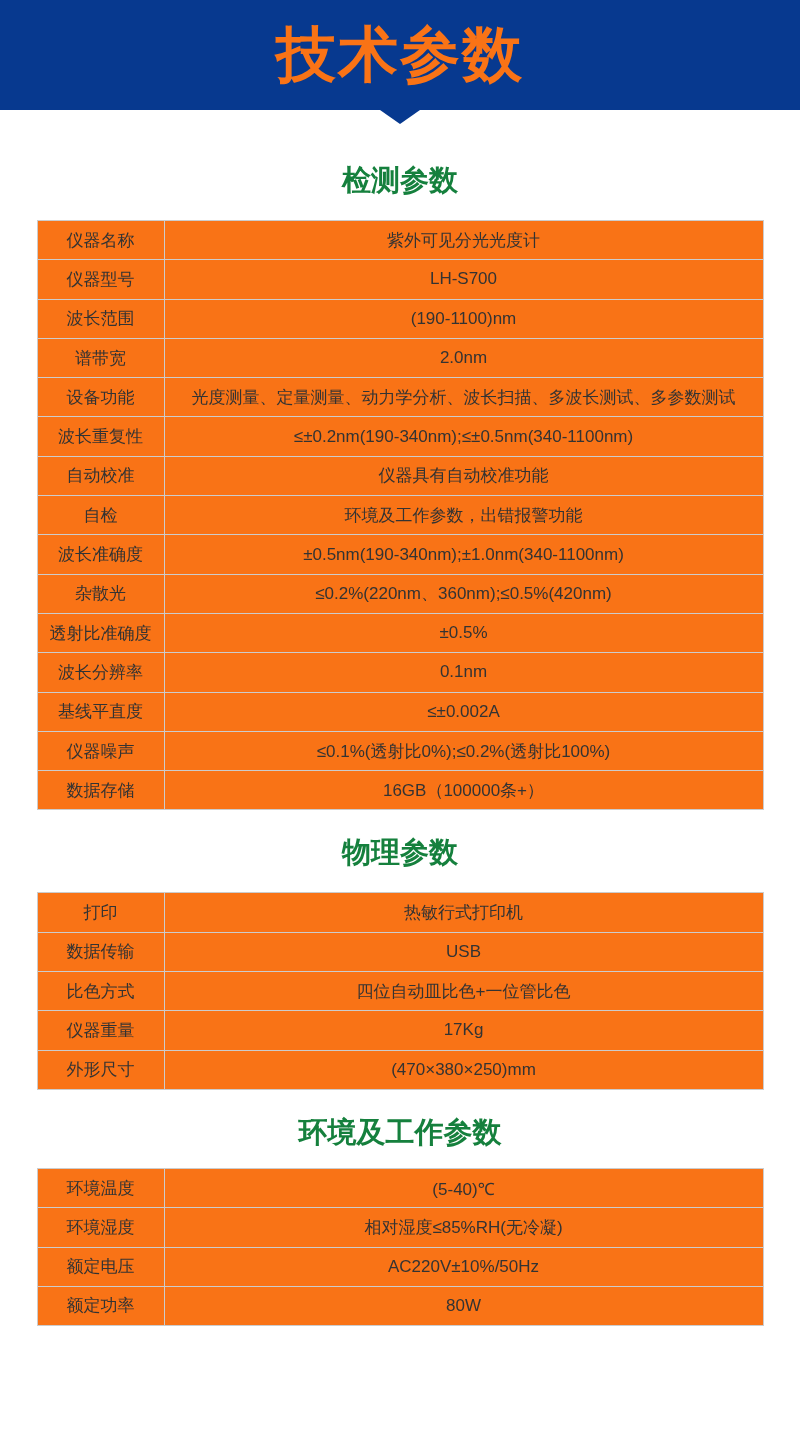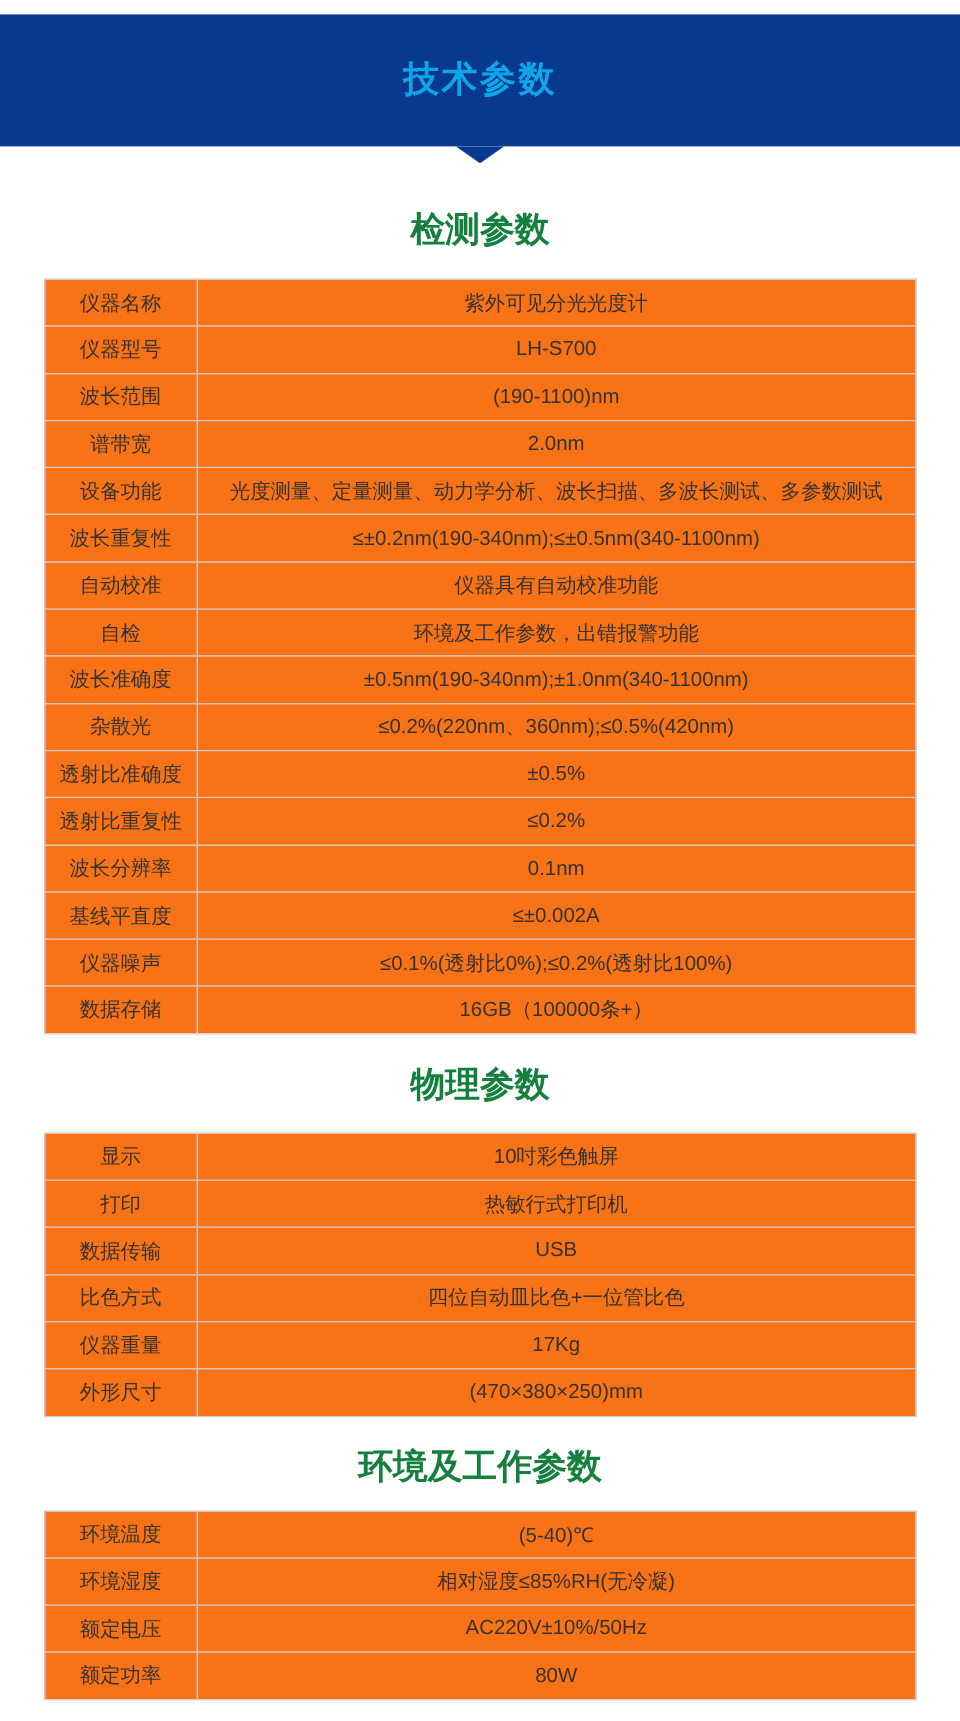--- a/index.html
+++ b/index.html
@@ -13,25 +13,25 @@
   .page { width: 800px; height: 1434px; overflow: hidden; background: #ffffff; }
 
   
   .banner {
     width: 800px;
     height: 110px;
     background: #07398F;
     position: relative;
   }
   .banner-title {
-    margin: 12px;
+    margin: 0;
     line-height: 110px;
     text-align: center;
-    color: #0ea5e9;
-    font-size: 30px;
+    color: #f97316;
+    font-size: 60px;
     font-weight: bold;
     letter-spacing: 2px;
   }
   .notch {
     width: 0; height: 0;
     margin: 0 auto;
     border-left: 20px solid transparent;
     border-right: 20px solid transparent;
     border-top: 14px solid #07398F;
   }
@@ -137,24 +137,20 @@
       <div class="spec-row">
         <div class="spec-cell label">杂散光</div>
         <div class="spec-cell value">≤0.2%(220nm、360nm);≤0.5%(420nm)</div>
       </div>
 
       <div class="spec-row">
         <div class="spec-cell label">透射比准确度</div>
         <div class="spec-cell value">±0.5%</div>
       </div>
 
-      <div class="spec-row">
-        <div class="spec-cell label">透射比重复性</div>
-        <div class="spec-cell value">≤0.2%</div>
-      </div>
 
       <div class="spec-row">
         <div class="spec-cell label">波长分辨率</div>
         <div class="spec-cell value">0.1nm</div>
       </div>
 
       <div class="spec-row">
         <div class="spec-cell label">基线平直度</div>
         <div class="spec-cell value">≤±0.002A</div>
       </div>
@@ -167,24 +163,20 @@
       <div class="spec-row">
         <div class="spec-cell label">数据存储</div>
         <div class="spec-cell value">16GB（100000条+）</div>
       </div>
     </div>
 
   <h2 class="section-title st-2">物理参数</h2>
 
   <div class="spec-table t-2">
 
-      <div class="spec-row">
-        <div class="spec-cell label">显示</div>
-        <div class="spec-cell value">10吋彩色触屏</div>
-      </div>
 
       <div class="spec-row">
         <div class="spec-cell label">打印</div>
         <div class="spec-cell value">热敏行式打印机</div>
       </div>
 
       <div class="spec-row">
         <div class="spec-cell label">数据传输</div>
         <div class="spec-cell value">USB</div>
       </div>

